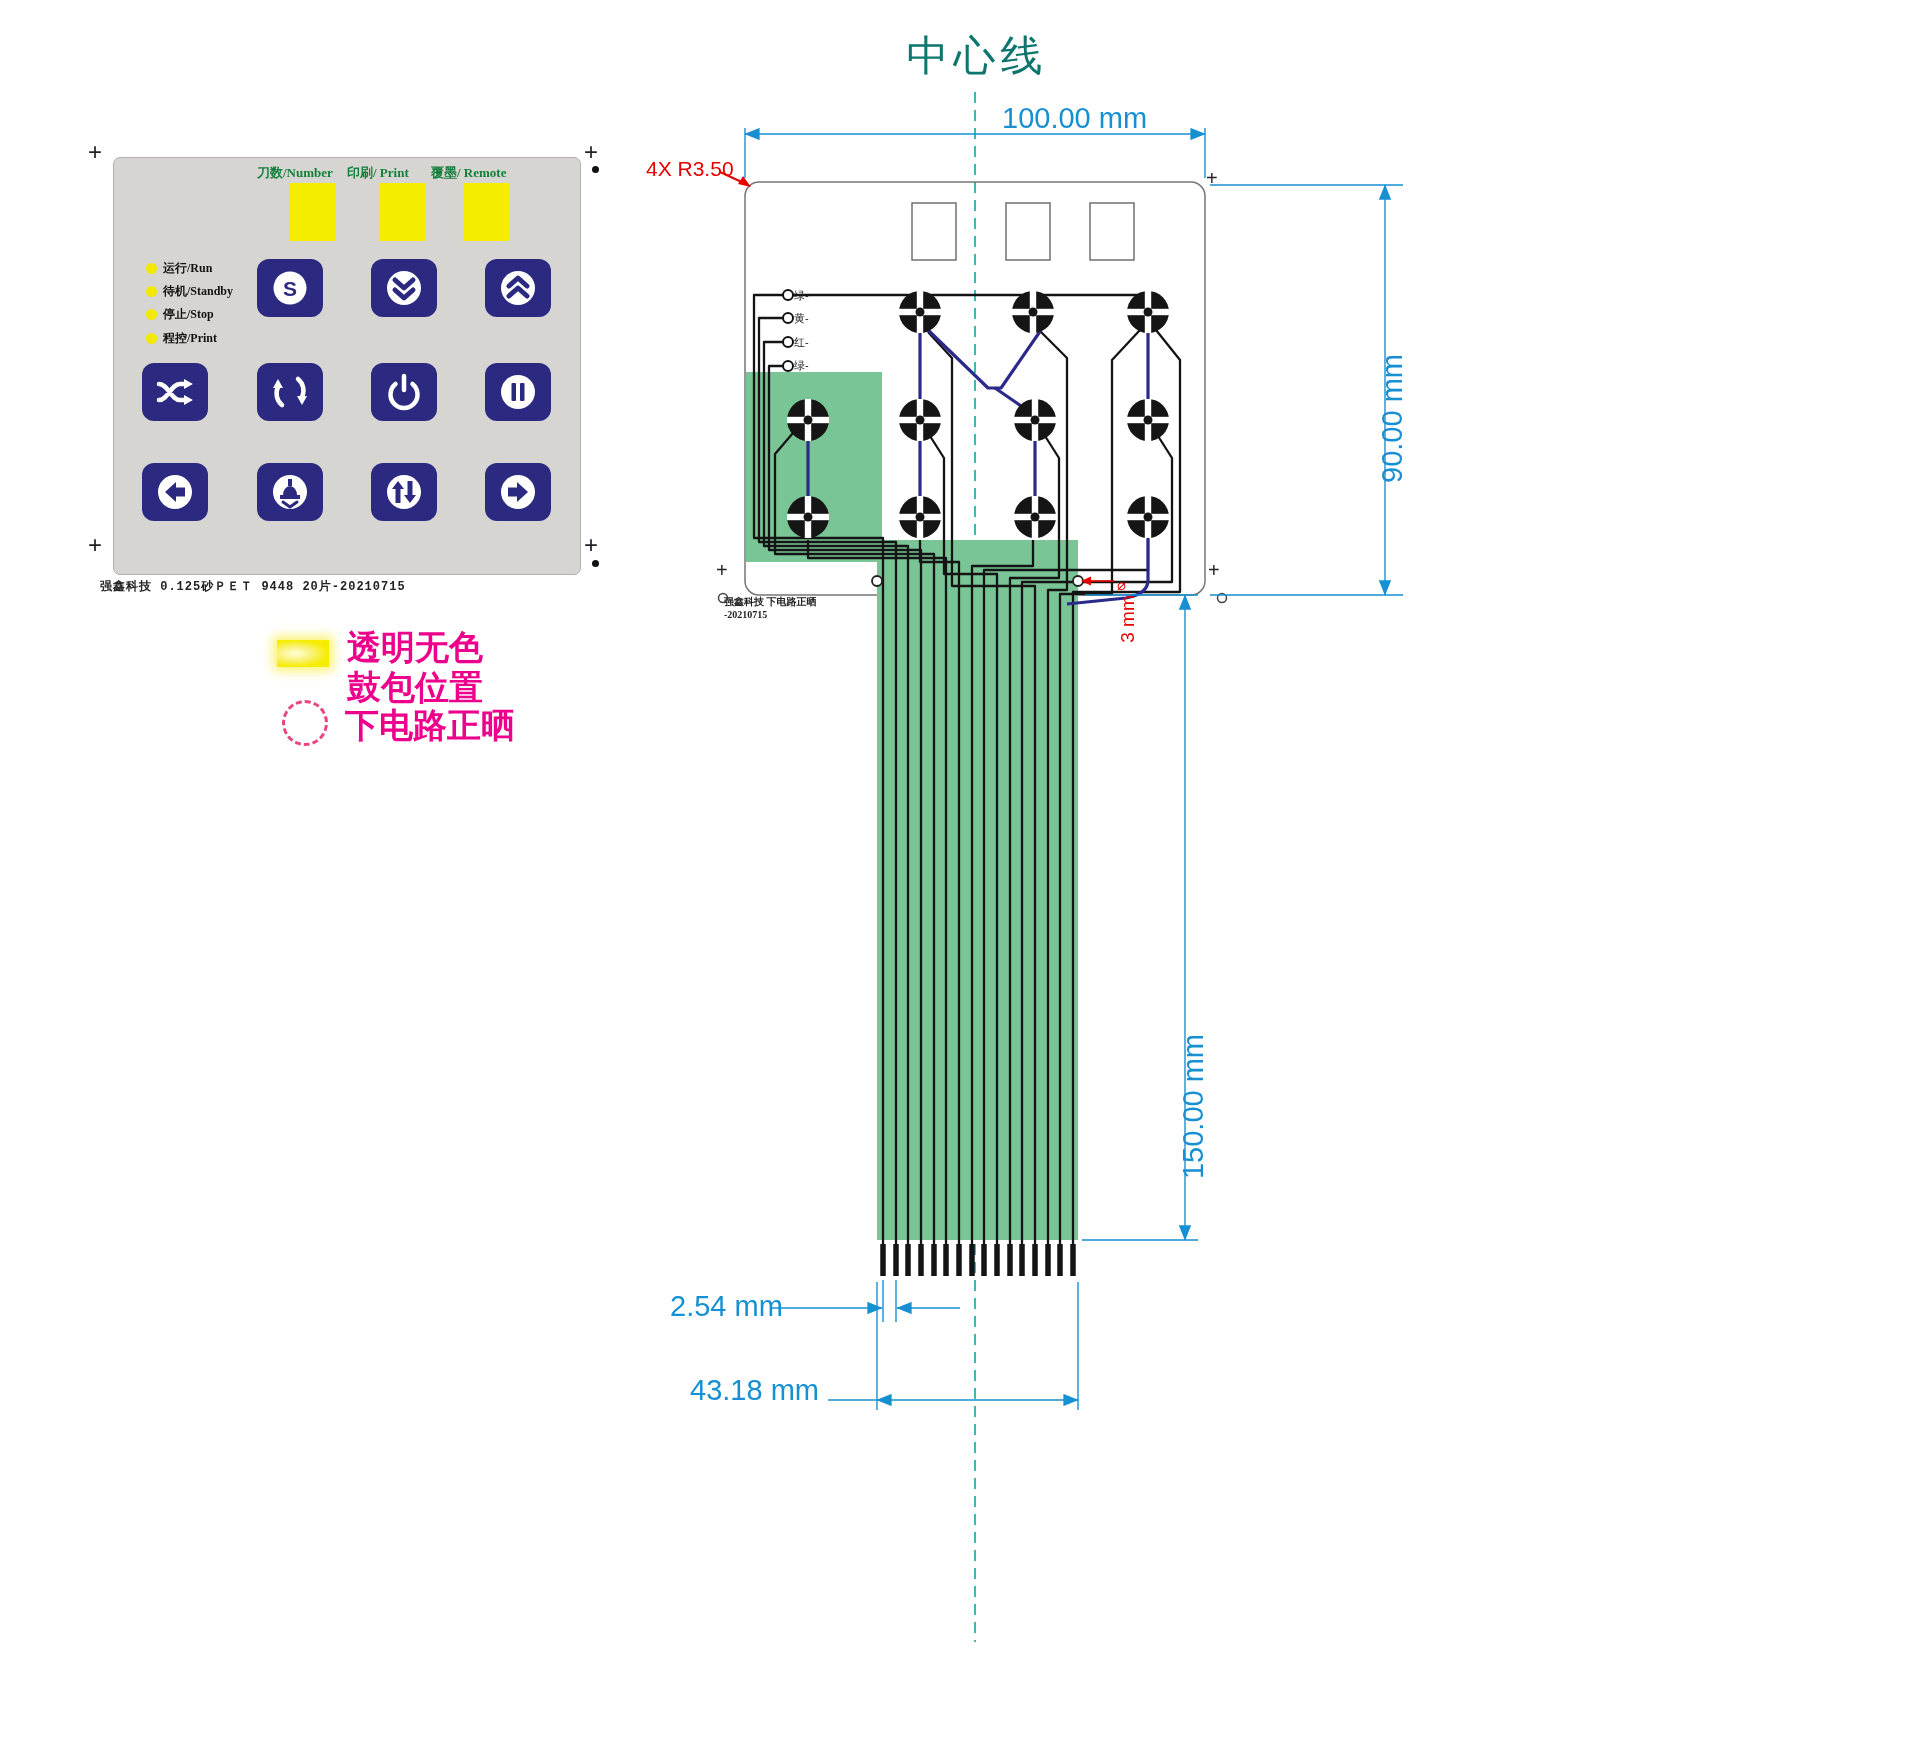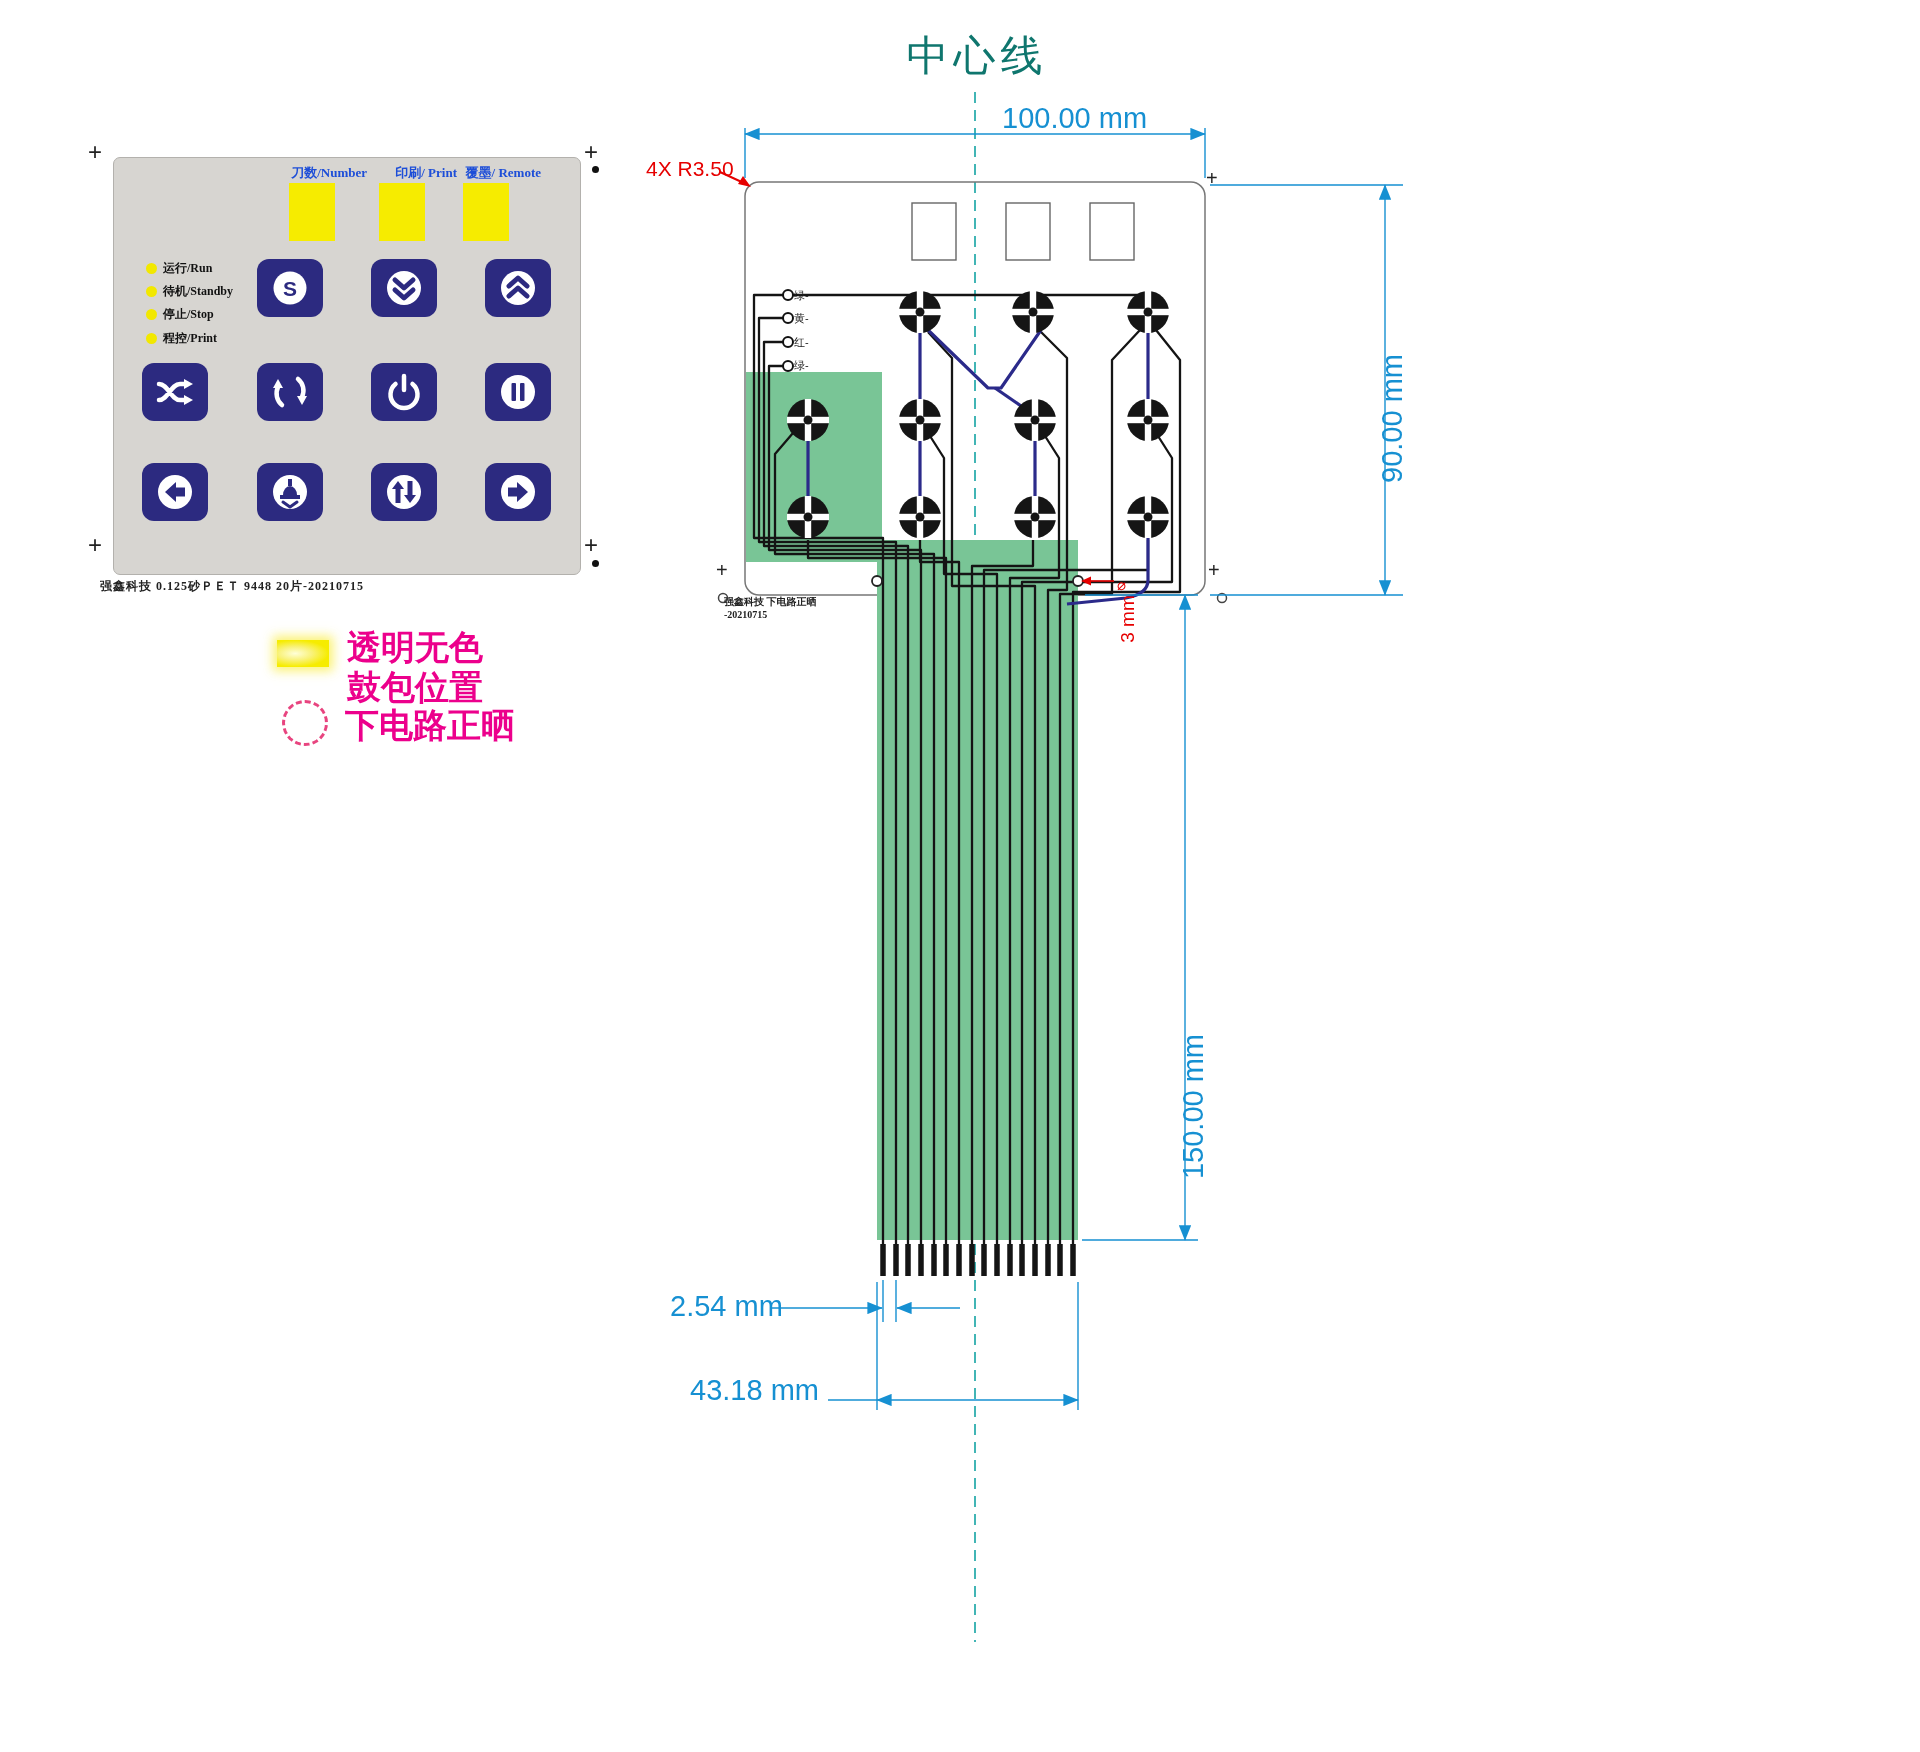--- a/index.html
+++ b/index.html
@@ -3,29 +3,29 @@
 <meta charset="utf-8">
 <style>
   html,body{margin:0;padding:0;background:#fff;}
   .page{position:relative;width:1920px;height:1752px;background:#fff;overflow:hidden;
         font-family:"Liberation Sans",sans-serif;}
   .abs{position:absolute;}
   .plus{position:absolute;font-size:24px;line-height:1;color:#222;font-weight:400;}
   .regdot{position:absolute;width:7px;height:7px;border-radius:50%;background:#111;}
   .panel{position:absolute;left:113px;top:157px;width:466px;height:416px;background:#d7d5d1;
          border:1px solid #b3b1ad;border-radius:7px;}
-  .ylabel{position:absolute;width:110px;text-align:right;font-family:"Liberation Serif",serif;
-          font-weight:bold;font-size:13px;color:#1d4ed8;}
+  .ylabel{position:absolute;width:110px;text-align:left;font-family:"Liberation Serif",serif;
+          font-weight:bold;font-size:13px;color:#15803d;}
   .yrect{position:absolute;width:46px;height:58px;background:#f6ec00;}
   .led{position:absolute;display:flex;align-items:center;gap:6px;}
   .led i{width:11px;height:11px;border-radius:50%;background:#f2e800;display:block;}
   .led span{font-family:"Liberation Serif",serif;font-weight:bold;font-size:12px;color:#111;}
   .btn{position:absolute;width:66px;height:58px;background:#2c2a80;border-radius:12px;
        display:flex;align-items:center;justify-content:center;}
-  .kfooter{position:absolute;font-family:Liberation Serif, serif;font-weight:bold;
+  .kfooter{position:absolute;font-family:Liberation Mono, monospace;font-weight:bold;
            font-size:12px;color:#222;letter-spacing:1px;}
   .legend-text{position:absolute;font-size:34px;font-weight:bold;color:#ec008c;line-height:1;margin-left:7px;}
   .legend-swatch{position:absolute;left:277px;top:640px;width:52px;height:27px;
        background:radial-gradient(ellipse at 35% 50%, #ffffd8 0%, #f9f27a 35%, #f6ec00 70%);
        box-shadow:0 0 10px 4px rgba(250,240,90,.85);}
   .legend-circle{position:absolute;left:282px;top:700px;width:40px;height:40px;border-radius:50%;
        border:3px dashed #e8447f;}
   .dim{position:absolute;color:#1690d2;font-size:29px;white-space:nowrap;}
   .vdim{transform:rotate(-90deg);}
   .red{color:#e60000;position:absolute;white-space:nowrap;}

